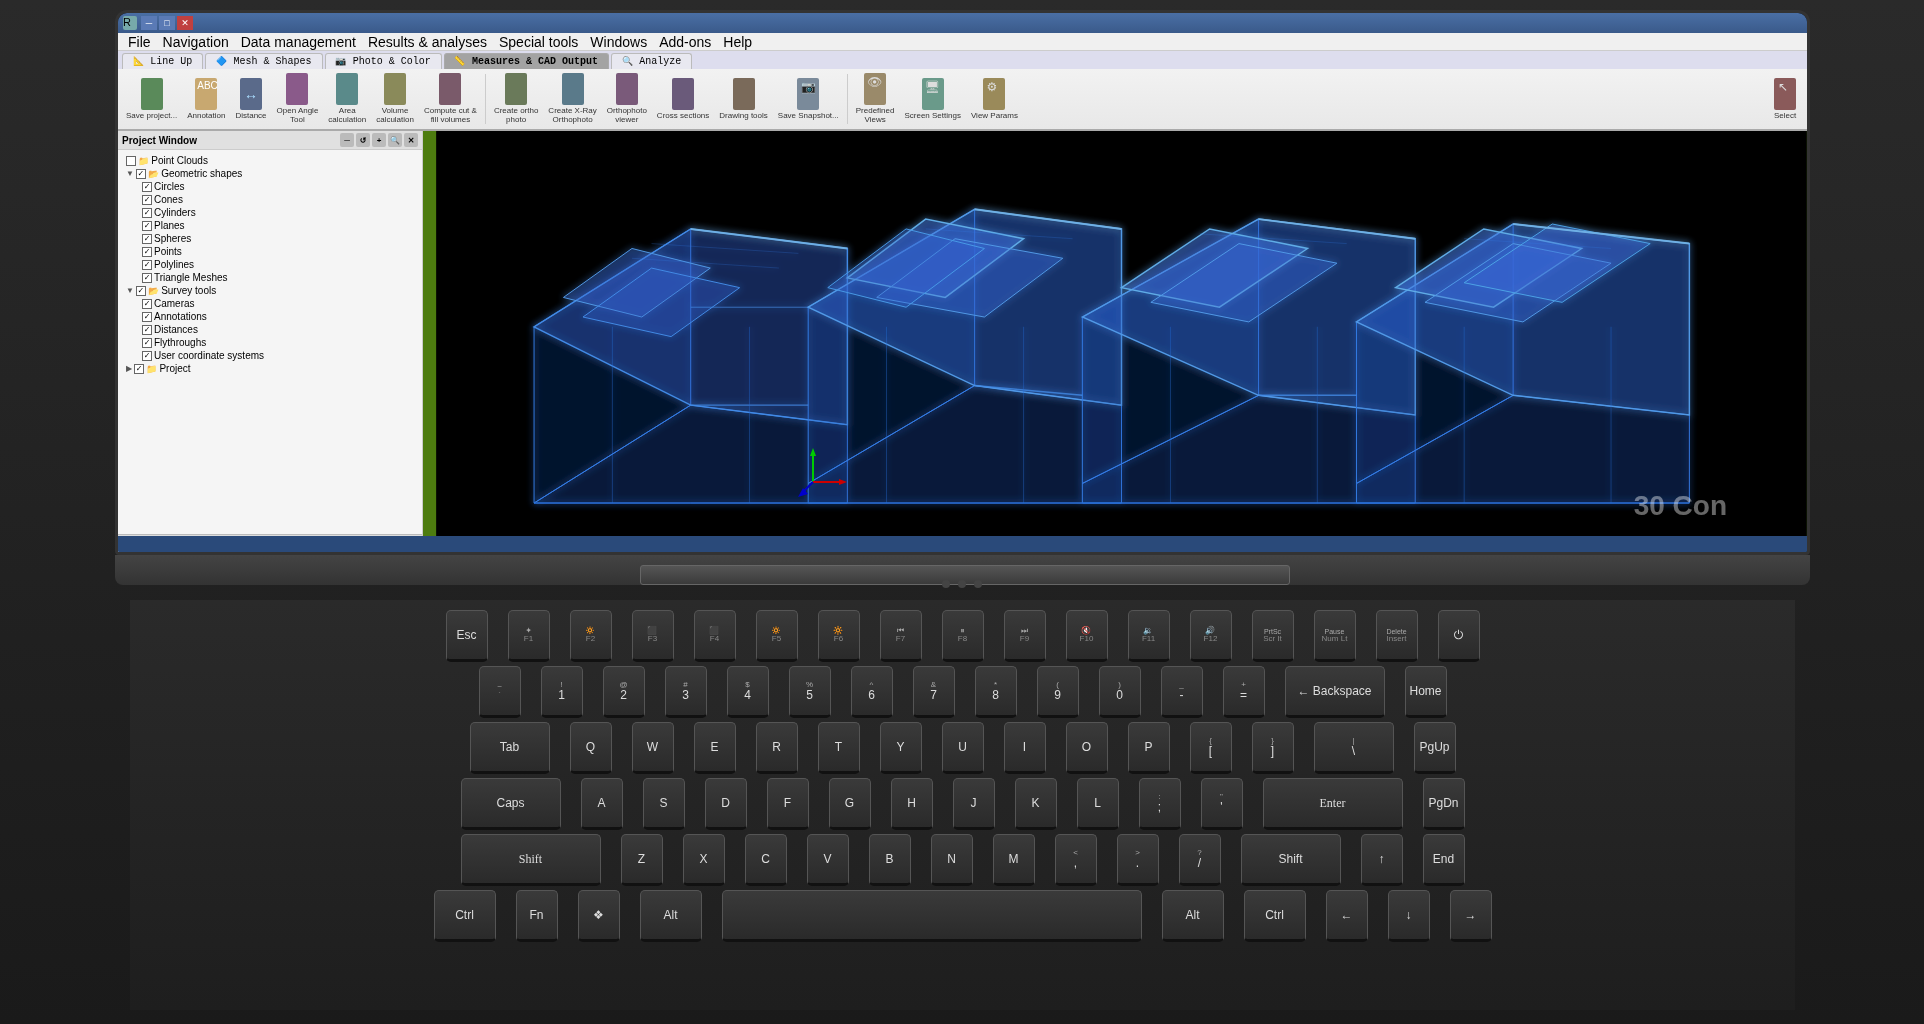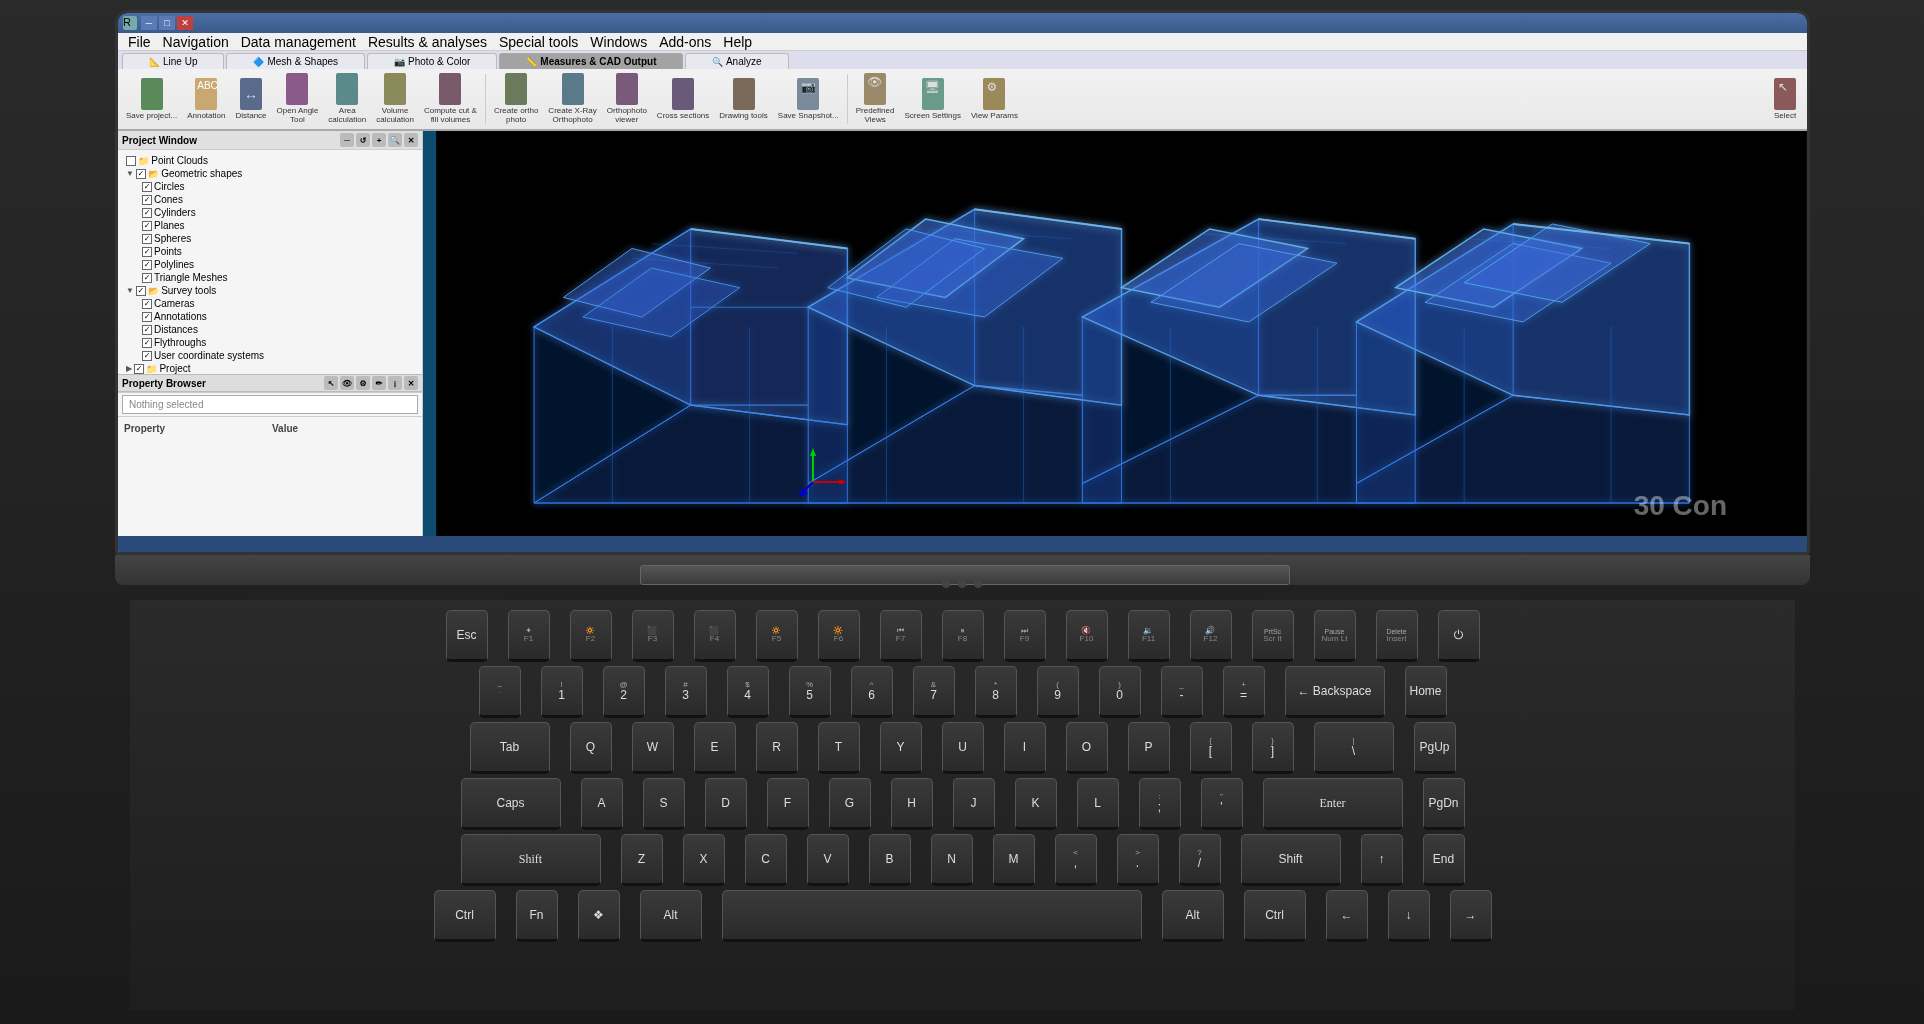--- a/index.html
+++ b/index.html
@@ -112,28 +112,29 @@
       flex-direction: column;
     }
     .ribbon-tabs {
       display: flex;
       height: 22px;
       align-items: flex-end;
       padding: 0 4px;
       background: #dde;
     }
     .ribbon-tab {
-      padding: 2px 26px;
+      padding: 2px 10px;
       font-size: 10px;
       cursor: pointer;
       border: 1px solid #bbb;
       border-bottom: none;
       background: #e8e8f0;
       margin-right: 2px;
       border-radius: 3px 3px 0 0;
+      font-family: Liberation Mono, monospace;
     }
     .ribbon-tab.active {
       background: #a3a3a3;
       border-color: #aaa;
       font-weight: bold;
     }
     .ribbon-content {
       display: flex;
       flex: 1;
       align-items: center;
@@ -258,21 +259,21 @@
       border-bottom: 1px solid #ccc;
     }
 
     
     .viewport {
       position: absolute;
       top: 118px;
       left: 305px;
       right: 0;
       bottom: 0;
-      background: #0c4a6e;
+      background: #4d7c0f;
       overflow: hidden;
       padding-left: 13px;
     }
 
     
     .panel-divider {
       height: 18px;
       background: #ddd;
       border-top: 1px solid #bbb;
       border-bottom: 1px solid #bbb;
@@ -695,27 +696,20 @@
           <div class="panel-divider-icons">
             <div class="panel-icon-btn">↖</div>
             <div class="panel-icon-btn">👁</div>
             <div class="panel-icon-btn">⚙</div>
             <div class="panel-icon-btn">✏</div>
             <div class="panel-icon-btn">ℹ</div>
             <div class="panel-icon-btn">✕</div>
           </div>
         </div>
 
-        <div class="property-browser">
-          <div class="property-selected">Nothing selected</div>
-          <div class="property-table">
-            <div class="property-header">Property</div>
-            <div class="property-header">Value</div>
-          </div>
-        </div>
       </div>
 
       <div class="viewport">
         
         <svg class="svg-model" viewBox="0 0 1400 430" preserveAspectRatio="xMidYMid meet">
           <defs>
             <filter id="glow">
               <feGaussianBlur stdDeviation="3" result="coloredBlur"></feGaussianBlur>
               <feMerge>
                 <feMergeNode in="coloredBlur"></feMergeNode>

